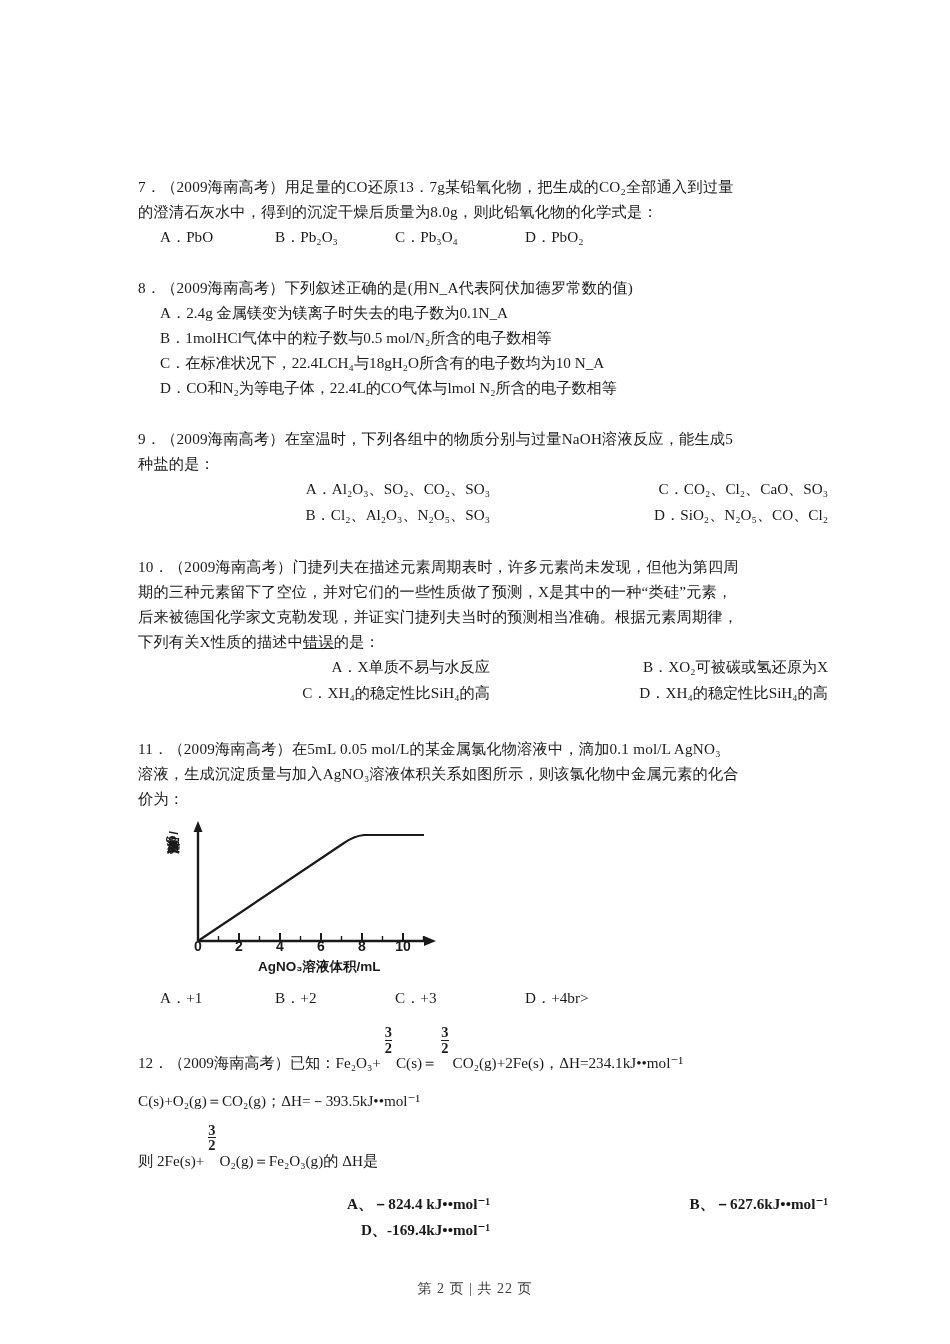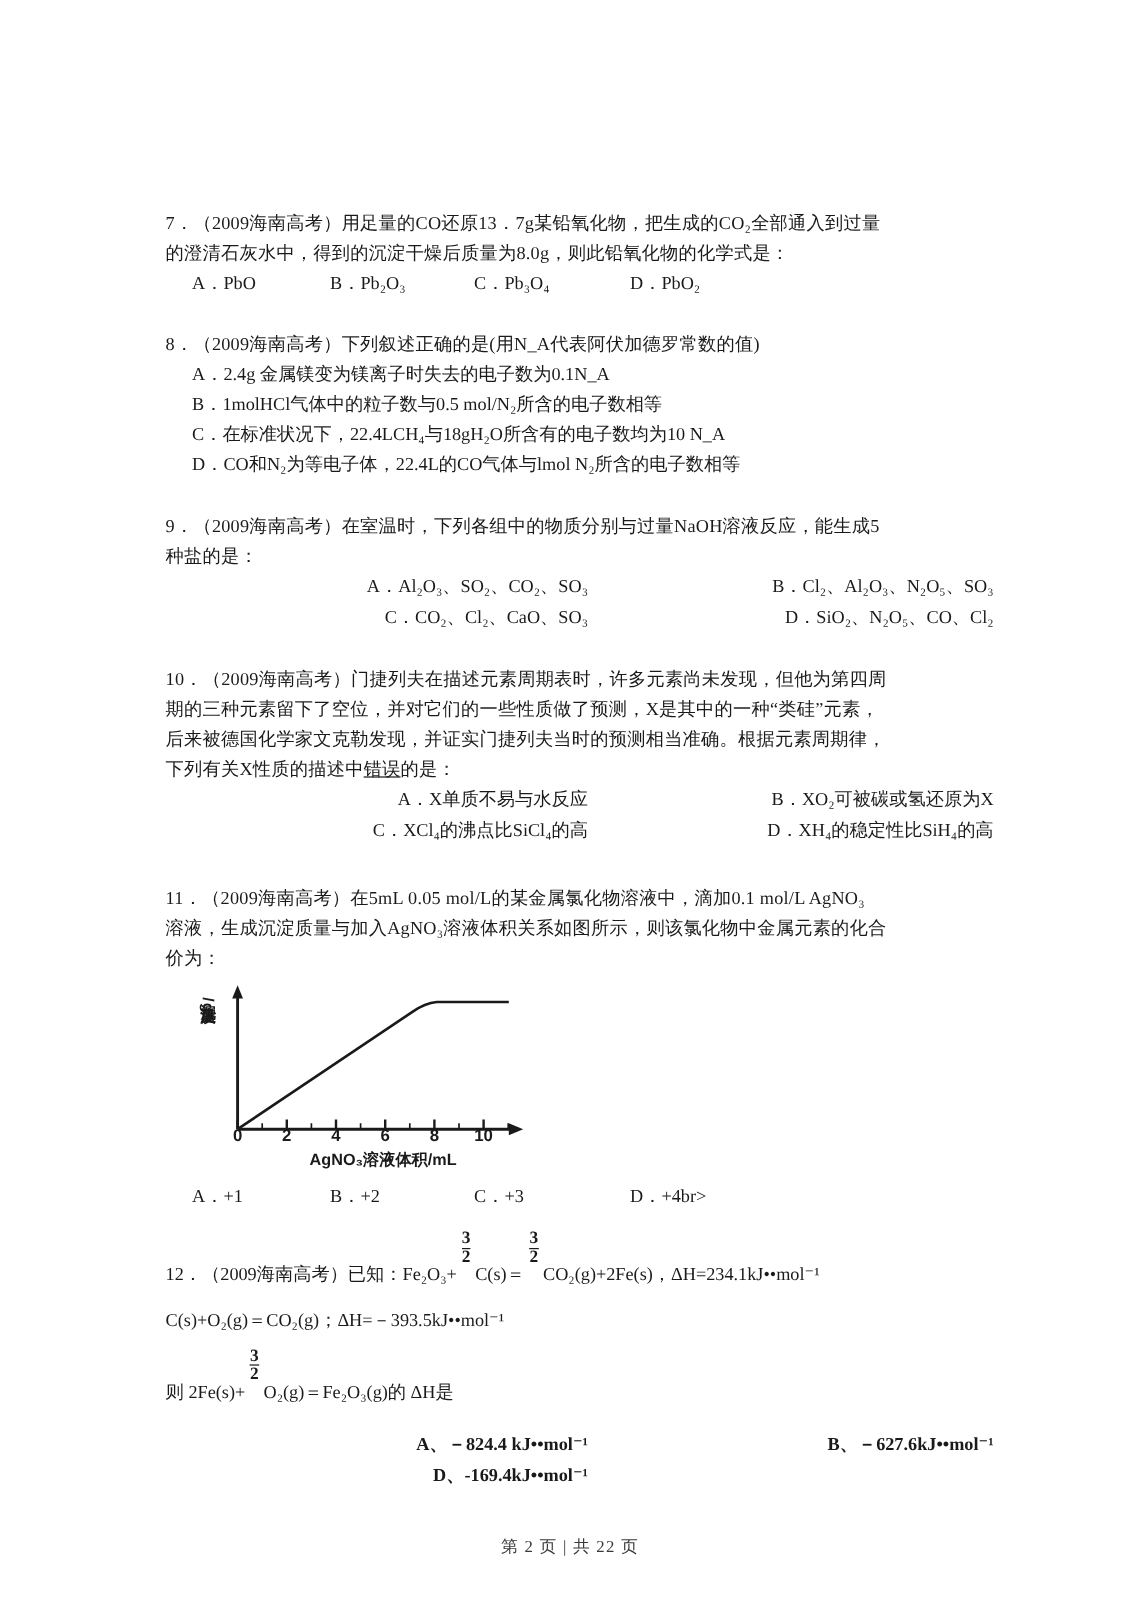--- a/index.html
+++ b/index.html
@@ -174,37 +174,37 @@
       </div>
     </div>
 
     <div class="q-block" style="margin-top:26px;">
       <div class="q-body">
         <span>9．</span><span>（2009海南高考）</span><span>在室温时，下列各组中的物质分别与过量NaOH溶液反应，能生成5</span><br>
         <span>种盐的是：</span>
       </div>
       <div class="grid2">
         <div>A．Al₂O₃、SO₂、CO₂、SO₃</div>
+        <div>C．CO₂、Cl₂、CaO、SO₃</div>
         <div>B．Cl₂、Al₂O₃、N₂O₅、SO₃</div>
-        <div>C．CO₂、Cl₂、CaO、SO₃</div>
         <div style="padding-left:22px;">D．SiO₂、N₂O₅、CO、Cl₂</div>
       </div>
     </div>
 
     <div class="q-block" style="margin-top:26px;">
       <div class="q-body">
         <span>10．</span><span>（2009海南高考）</span><span>门捷列夫在描述元素周期表时，许多元素尚未发现，但他为第四周</span><br>
         <span>期的三种元素留下了空位，并对它们的一些性质做了预测，X是其中的一种“类硅”元素，</span><br>
         <span>后来被德国化学家文克勒发现，并证实门捷列夫当时的预测相当准确。根据元素周期律，</span><br>
         <span>下列有关X性质的描述中</span><span class="underline-word">错误</span><span>的是：</span>
       </div>
       <div class="grid2">
         <div>A．X单质不易与水反应</div>
         <div>B．XO₂可被碳或氢还原为X</div>
-        <div>C．XCl₄的沸点比SiCl₄的高</div>
+        <div>C．XH₄的稳定性比SiH₄的高</div>
         <div style="padding-left:8px;">D．XH₄的稳定性比SiH₄的高</div>
       </div>
     </div>
 
     <div class="q-block" style="margin-top:30px;">
       <div class="q-body">
         <span>11．</span><span>（2009海南高考）</span><span>在5mL 0.05 mol/L的某金属氯化物溶液中，滴加0.1 mol/L AgNO₃</span><br>
         <span>溶液，生成沉淀质量与加入AgNO₃溶液体积关系如图所示，则该氯化物中金属元素的化合</span><br>
         <span>价为：</span>
       </div>

